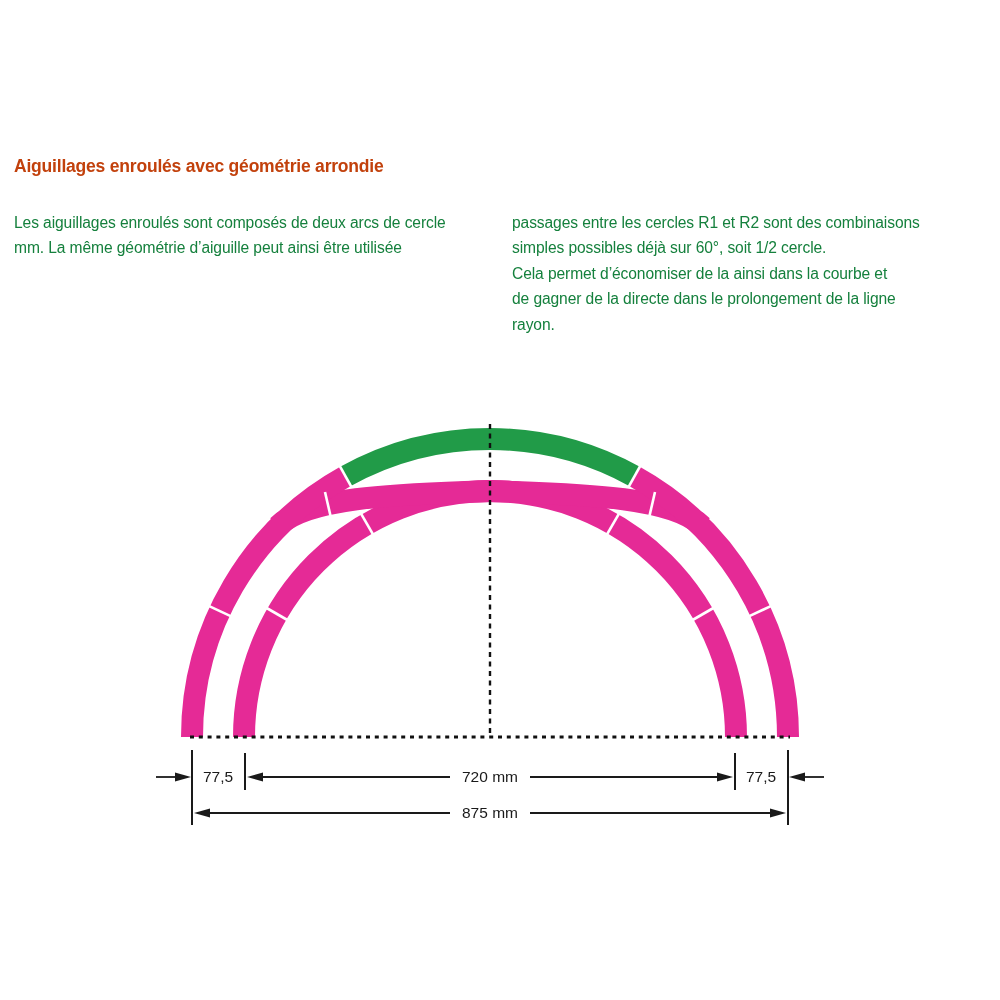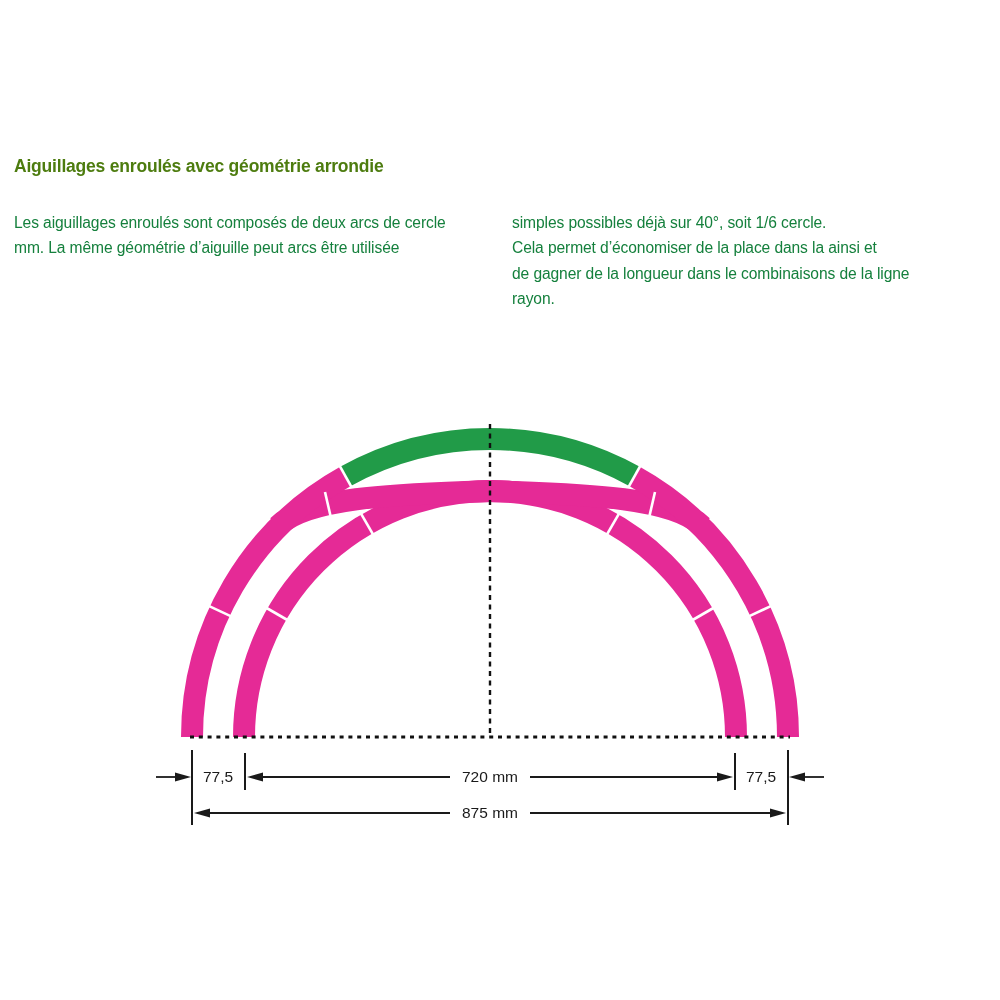--- a/index.html
+++ b/index.html
@@ -6,21 +6,21 @@
   .page{
     position:relative;
     width:1000px;height:1000px;
     background:#ffffff;
     font-family:"Liberation Sans", sans-serif;
     color:#222;
     overflow:hidden;
   }
   .heading{
     position:absolute;left:14px;top:156px;
-    font-size:17.5px;font-weight:bold;color:#4d7c0f;
+    font-size:17.5px;font-weight:bold;color:#c2410c;
     letter-spacing:-0.2px;white-space:nowrap;
   }
   .col{
     position:absolute;top:210px;width:486px;
     font-size:15.6px;line-height:25.4px;color:#15803d;
     letter-spacing:-0.1px;
   }
   .col-left{left:14px;}
   .col-right{left:512px;}
   .col div{white-space:nowrap;}
@@ -32,27 +32,28 @@
 </style>
 </head>
 <body>
 
 <div class="page">
 
   <div class="heading">Aiguillages enroulés avec géométrie arrondie</div>
 
   <div class="col col-left">
     <div>Les aiguillages enroulés sont composés de deux arcs de cercle</div>
-    <div>mm. La même géométrie d’aiguille peut arcs être utilisée</div>
+    <div>mm. La même géométrie d’aiguille peut ainsi être utilisée</div>
   </div>
 
   <div class="col col-right">
-    <div>simples possibles déjà sur 40°, soit 1/6 cercle.</div>
-    <div>Cela permet d’économiser de la place dans la ainsi et</div>
-    <div>de gagner de la longueur dans le combinaisons de la ligne</div>
+    <div>passages entre les cercles R1 et R2 sont des combinaisons</div>
+    <div>simples possibles déjà sur 60°, soit 1/2 cercle.</div>
+    <div>Cela permet d’économiser de la ainsi dans la courbe et</div>
+    <div>de gagner de la directe dans le prolongement de la ligne</div>
     <div>rayon.</div>
   </div>
 
   <svg width="1000" height="1000" viewBox="0 0 1000 1000">
 
     <path class="pink" d="M 244 737 A 246 246 0 0 1 736 737" fill="none" stroke="#e52a96" stroke-width="22" stroke-linecap="butt"></path>
 
     <path class="pink" d="M 278 526 C 310 494 420 494 490 491" fill="none" stroke="#e52a96" stroke-width="22" stroke-linecap="butt"></path>
     <path class="pink" d="M 702 526 C 670 494 560 494 490 491" fill="none" stroke="#e52a96" stroke-width="22" stroke-linecap="butt"></path>
 

